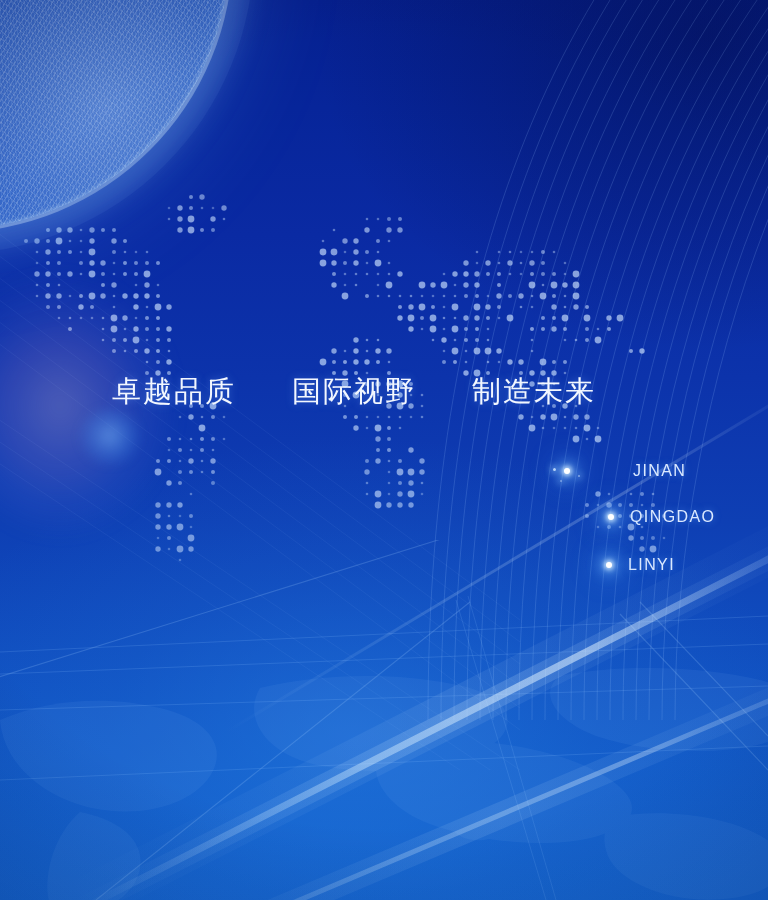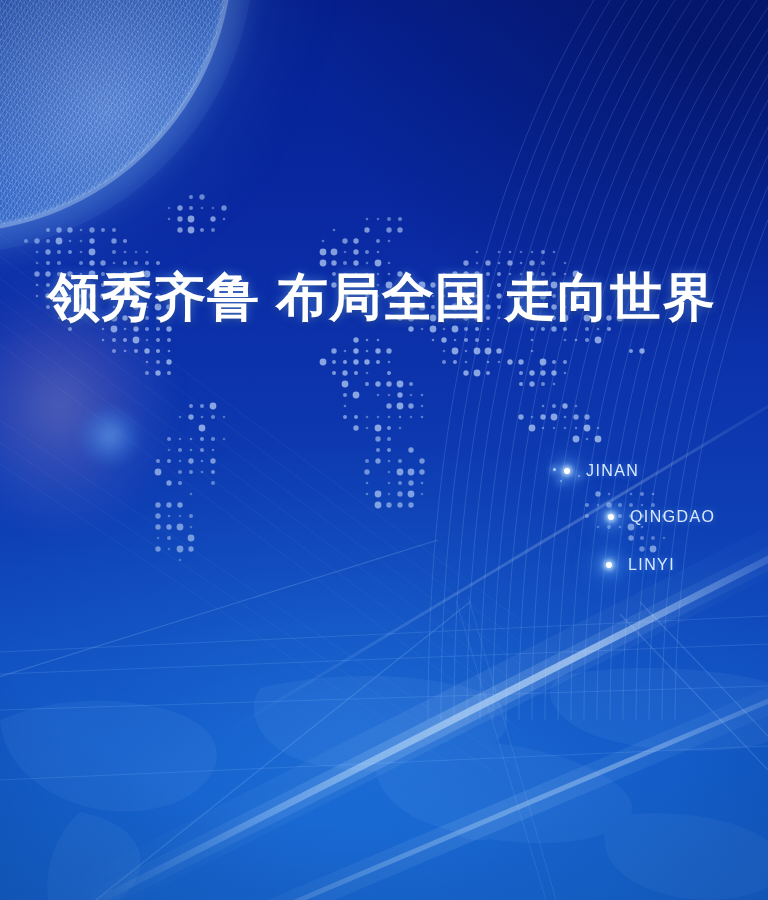--- a/index.html
+++ b/index.html
@@ -236,21 +236,21 @@
   .city .cname {
     margin-left:16px;
     font-family:"Liberation Sans", sans-serif;
     font-size:16px;
     font-weight:400;
     letter-spacing:1.4px;
     color:#dbe9ff;
     text-shadow:0 0 7px rgba(100,170,255,0.6);
     white-space:nowrap;
   }
-  #city-jinan   { left:564px; top:462px; }
+  #city-jinan   { left:564px; top:462px;gap:47px; }
   #city-qingdao { left:608px; top:508px; }
   #city-linyi   { left:606px; top:556px; }
 
   
   #spark-a, #spark-b, #spark-c {
     position:absolute; border-radius:50%;
     background:rgba(225,240,255,0.9);
     box-shadow:0 0 6px 2px rgba(160,210,255,0.6);
     pointer-events:none;
   }
@@ -890,24 +890,24 @@
     <div id="earth-tex"></div>
     <div id="earth-halo"></div>
     <div id="earth-rim"></div>
   </div>
 
   <div id="sun-glare"></div>
   <div id="orb-light"></div>
 
   <div class="lyr" id="vignette"></div>
 
-  <div id="headline">
-    <span>领秀齐鲁</span><span class="gap"></span><span>布局全国</span><span class="gap"></span><span>走向世界</span>
-  </div>
-
+
+  <div id="subline">
+    <span>卓越品质</span><span class="sgap"></span><span>国际视野</span><span class="sgap"></span><span>制造未来</span>
+  </div>
 
   <div id="spark-a"></div>
   <div id="spark-b"></div>
   <div id="spark-c"></div>
 
   <div class="city" id="city-jinan">
     <span class="dot"></span>
     <span class="cname">JINAN</span>
   </div>
   <div class="city" id="city-qingdao">

